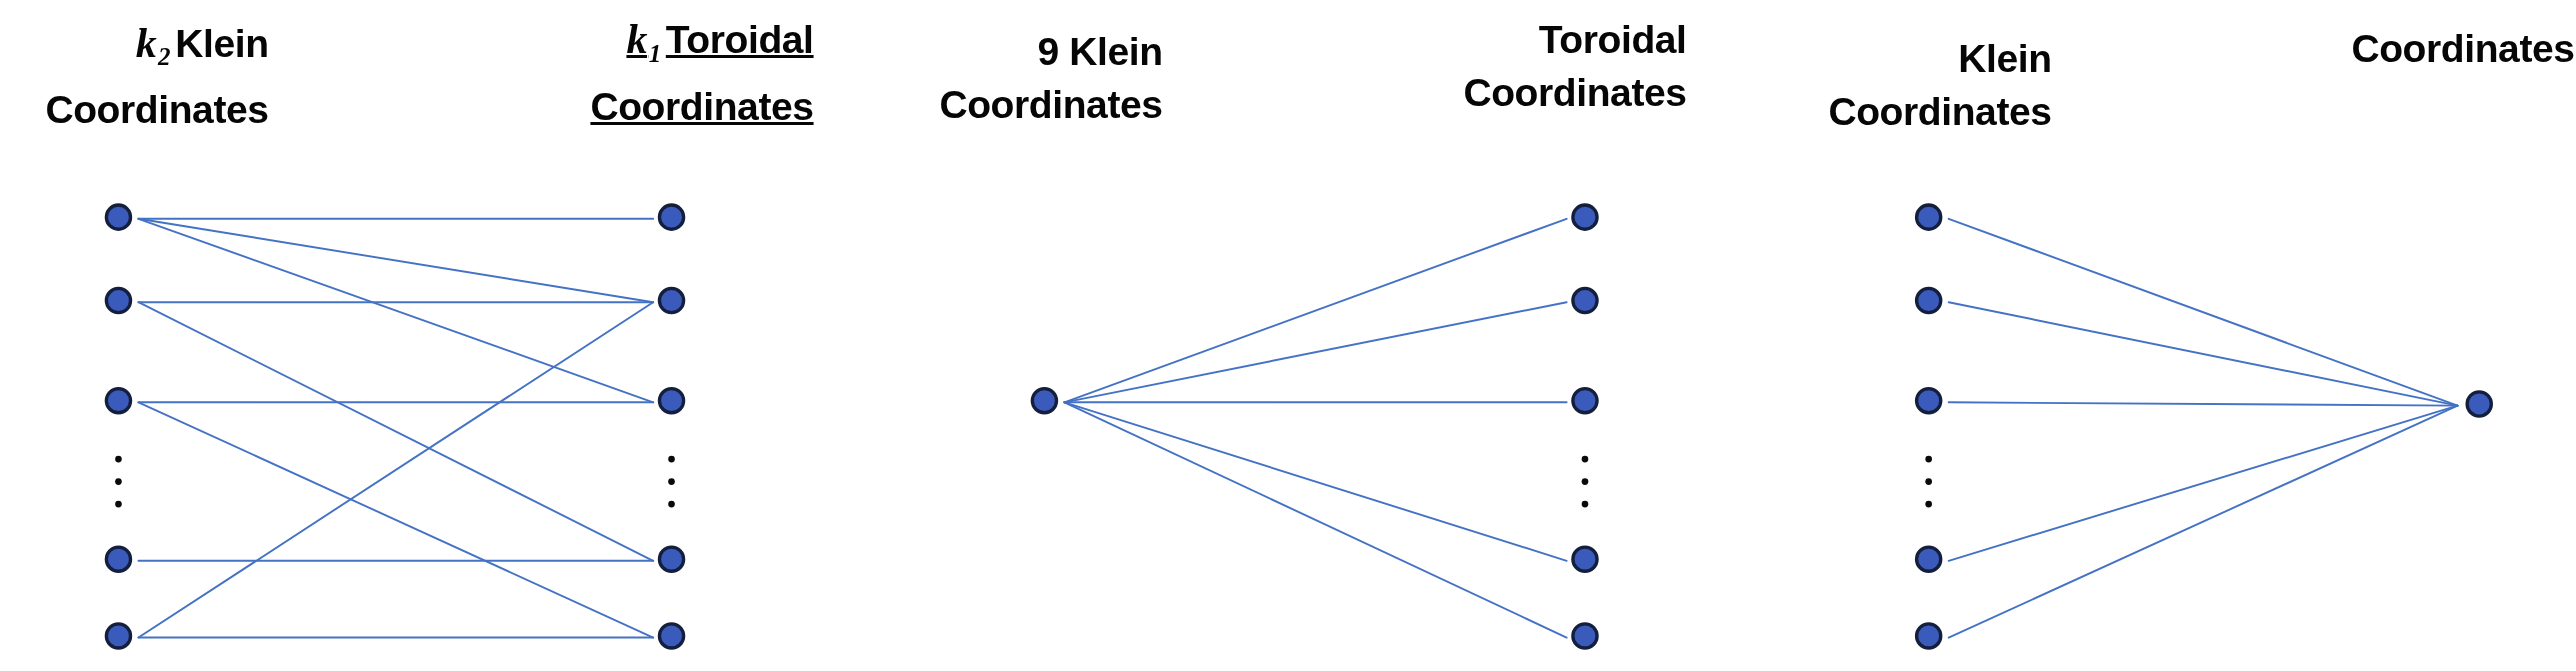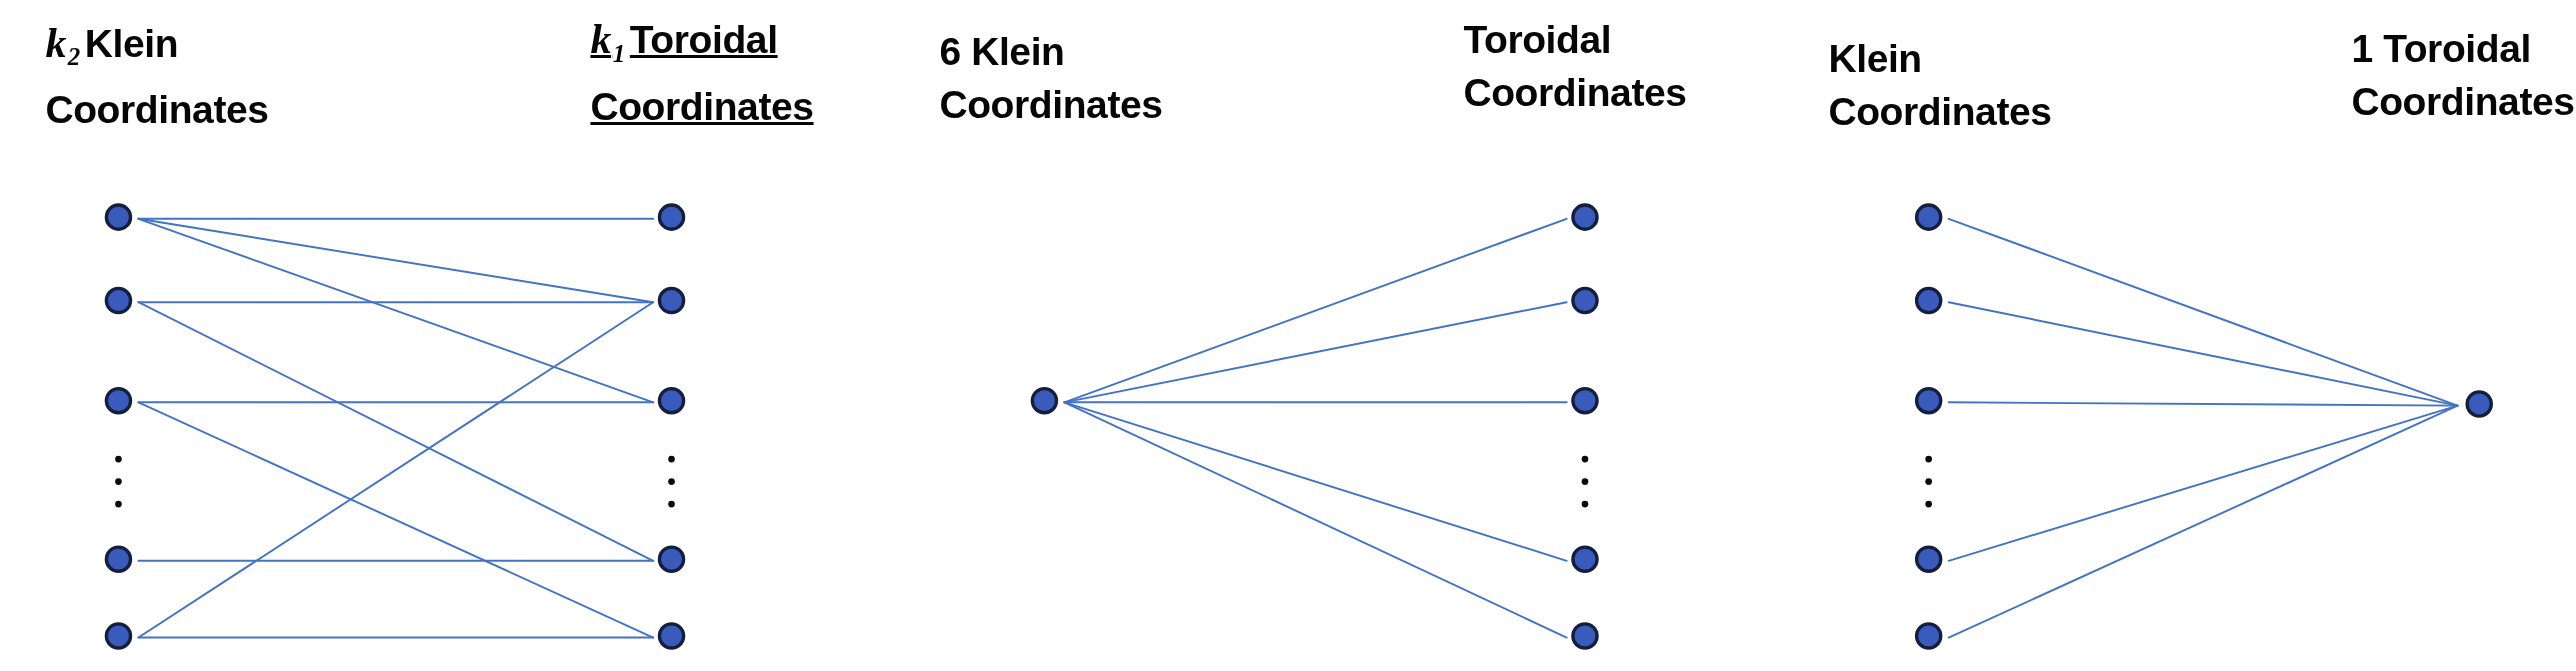--- a/index.html
+++ b/index.html
@@ -15,21 +15,21 @@
   #graph {
     position: absolute;
     left: 0; top: 0;
     width: 2576px;
     height: 672px;
     display: block;
   }
   .title {
     position: absolute;
     transform: translateX(-50%);
-    text-align: left;
+    text-align: right;
     font-size: 39px;
     line-height: 53px;
     font-weight: 600;
     color: #060606;
     white-space: nowrap;
     letter-spacing: -0.4px;
   }
   .math-k {
     font-family: "Liberation Serif", serif;
     font-style: italic;
@@ -114,29 +114,28 @@
     </svg>
 <div class="title" style="left: 157px; top: 16.7px; color: rgb(6, 6, 6);">
       <div><span class="math-k">k</span><span class="math-sub">2</span><span>Klein</span></div>
       <div>Coordinates</div>
     </div>
     <div class="title" style="left: 702px; top: 13.3px; color: rgb(6, 6, 6); text-decoration: underline;">
       <div><span class="math-k">k</span><span class="math-sub">1</span><span>Toroidal</span></div>
       <div>Coordinates</div>
     </div>
     <div class="title" style="left: 1051px; top: 25px; color: rgb(6, 6, 6);">
-      <div><span>6 Klein</span></div>
+      <div><span>9 Klein</span></div>
       <div>Coordinates</div>
     </div>
     <div class="title" style="left: 1575px; top: 13.3px; color: rgb(6, 6, 6);">
       <div><span>Toroidal</span></div>
       <div>Coordinates</div>
     </div>
     <div class="title" style="left: 1940px; top: 32px; color: rgb(6, 6, 6);">
       <div><span>Klein</span></div>
       <div>Coordinates</div>
     </div>
     <div class="title" style="left: 2463px; top: 22px; color: rgb(6, 6, 6);">
-      <div><span>1 Toroidal</span></div>
       <div>Coordinates</div>
     </div>
   </div>
 
 
 </body></html>

